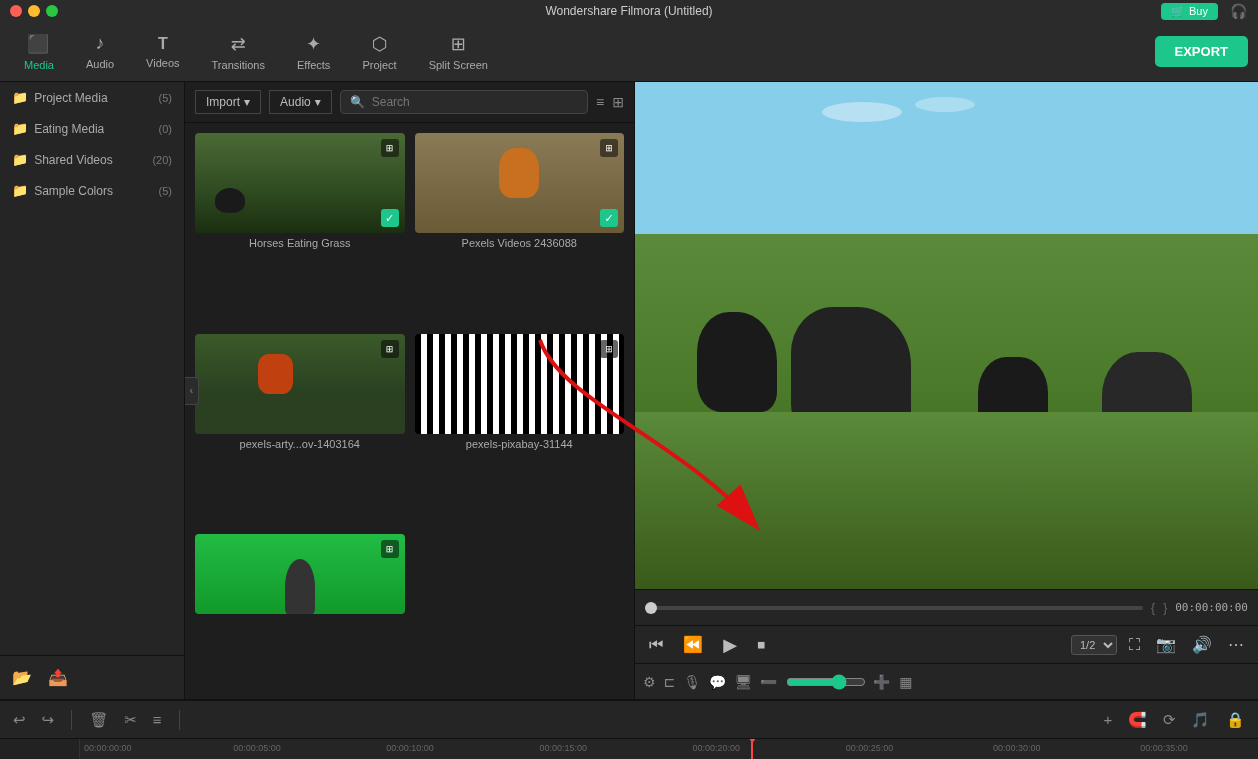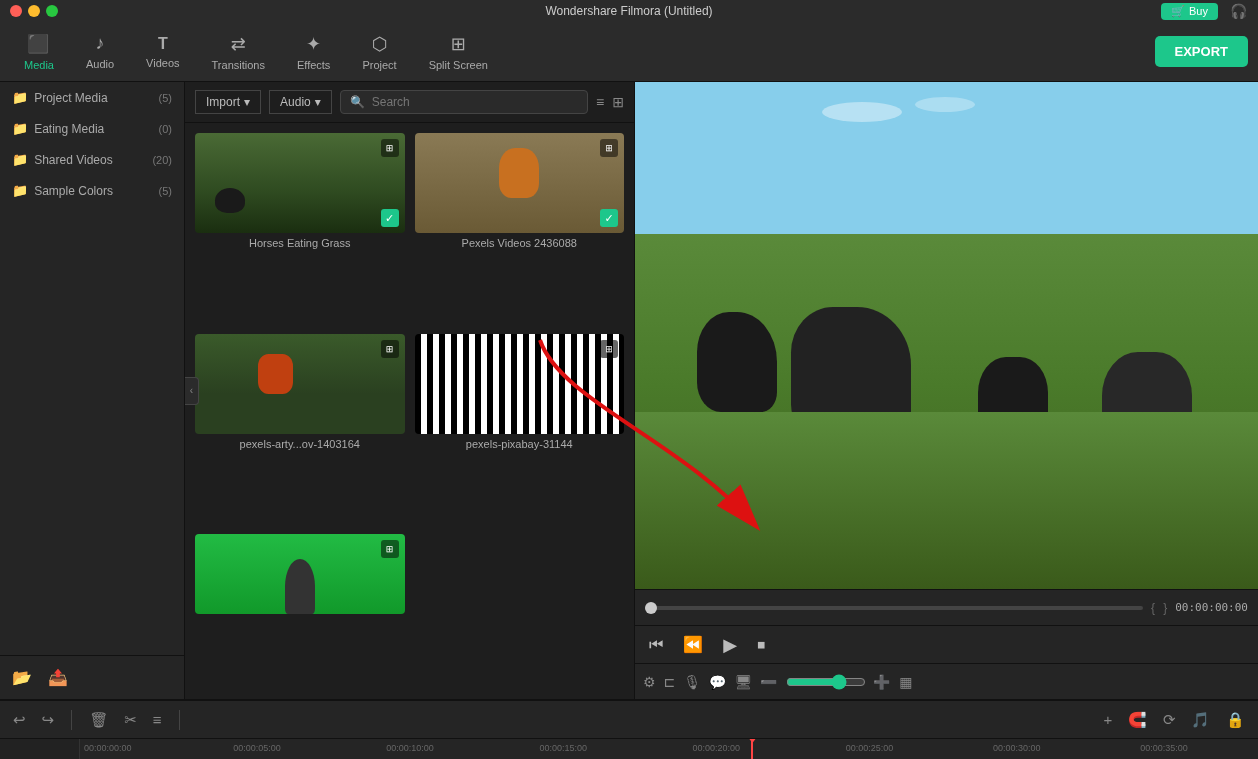--- a/index.html
+++ b/index.html
@@ -667,20 +667,31 @@
       <span style="color:#666;font-size:12px;">{</span>
       <span style="color:#666;font-size:12px;">}</span>
       <span class="time-display">00:00:00:00</span>
     </div>
 
     <div class="preview-btns">
       <button class="ctrl-btn">⏮</button>
       <button class="ctrl-btn">⏪</button>
       <button class="ctrl-btn play-btn">▶</button>
       <button class="ctrl-btn">⏹</button>
+      <div class="preview-right-btns">
+        <select class="speed-select">
+          <option>1/2</option>
+          <option>1/4</option>
+          <option>1</option>
+        </select>
+        <button class="ctrl-btn">⛶</button>
+        <button class="ctrl-btn">📷</button>
+        <button class="ctrl-btn">🔊</button>
+        <button class="ctrl-btn">⋯</button>
+      </div>
     </div>
 
     <div class="preview-tools">
       <button class="pt-btn">⚙</button>
       <button class="pt-btn">⊏</button>
       <button class="pt-btn">🎙</button>
       <button class="pt-btn">💬</button>
       <button class="pt-btn">🖥</button>
       <button class="pt-btn">➖</button>
       <input type="range" class="pt-slider" min="0" max="100" value="70" style="">

